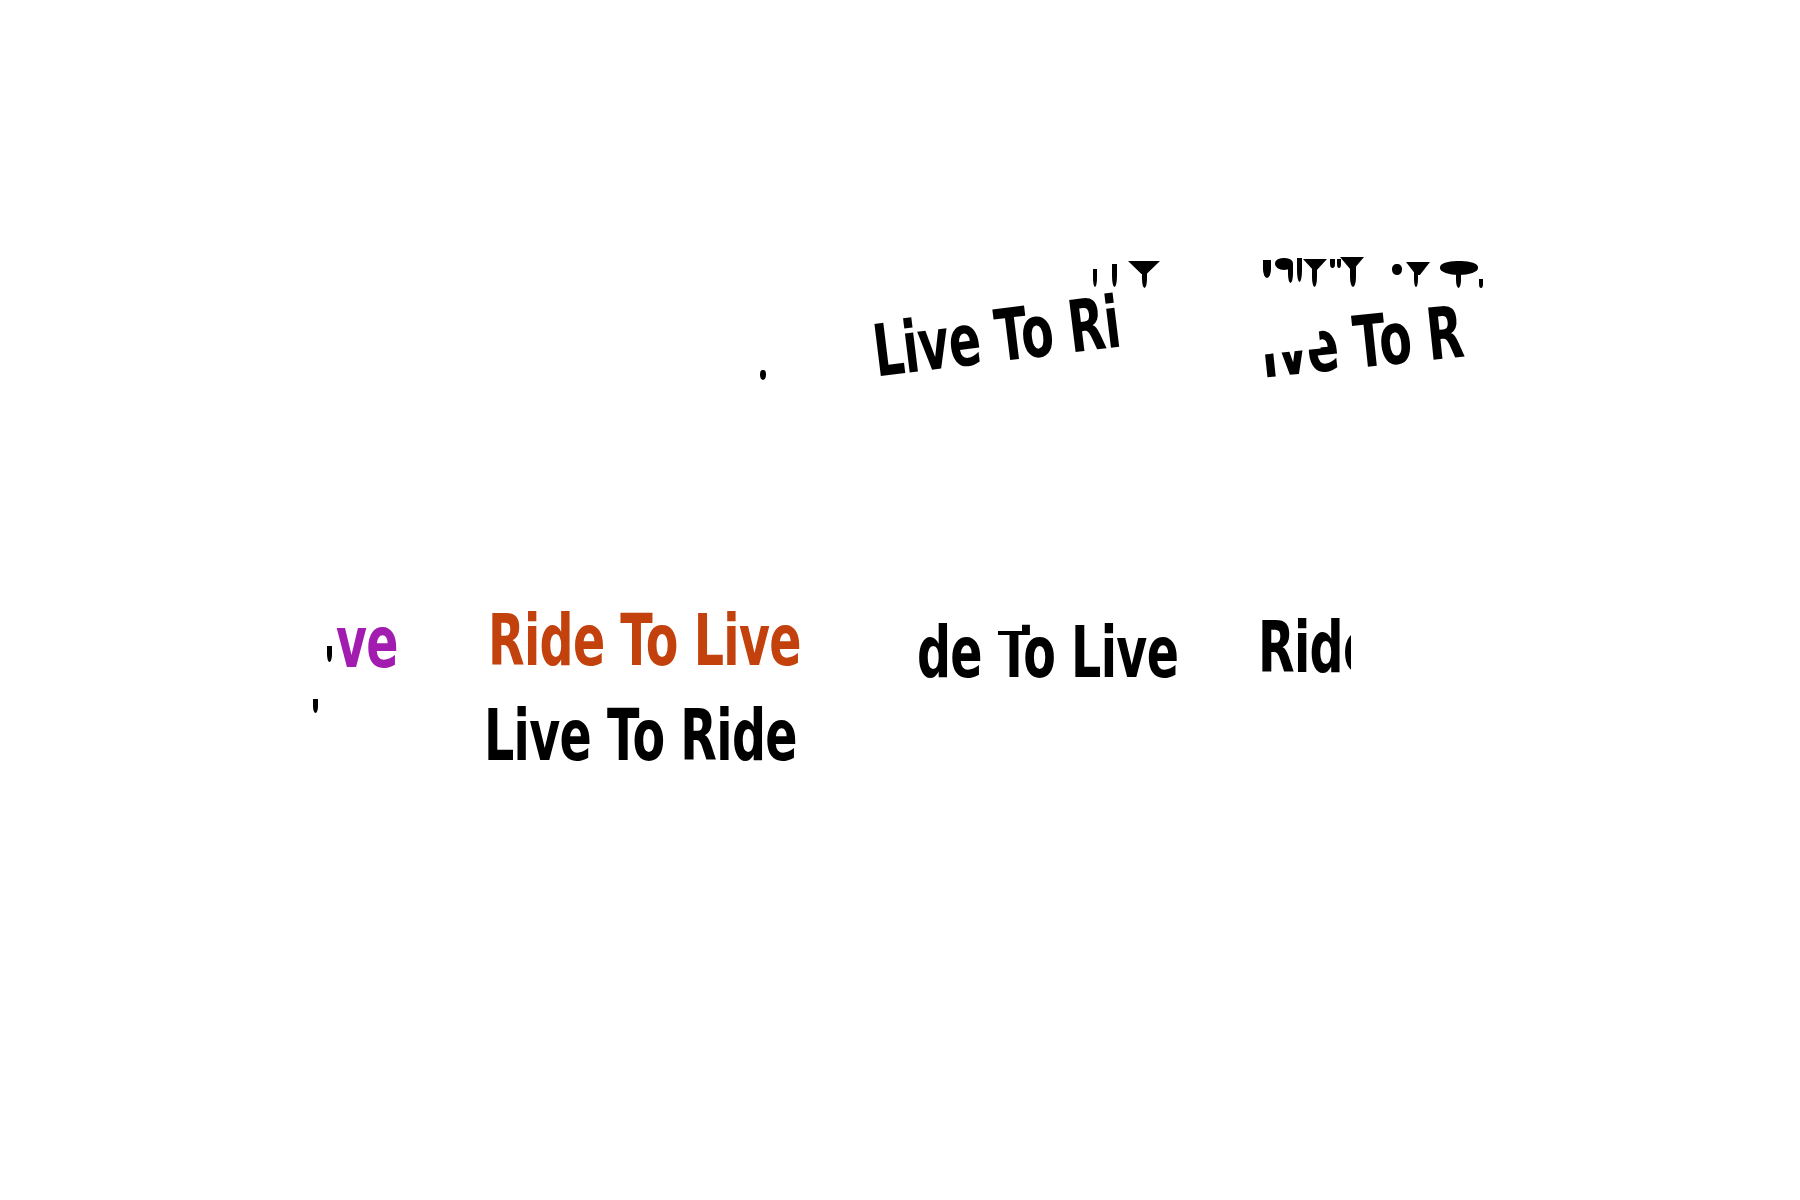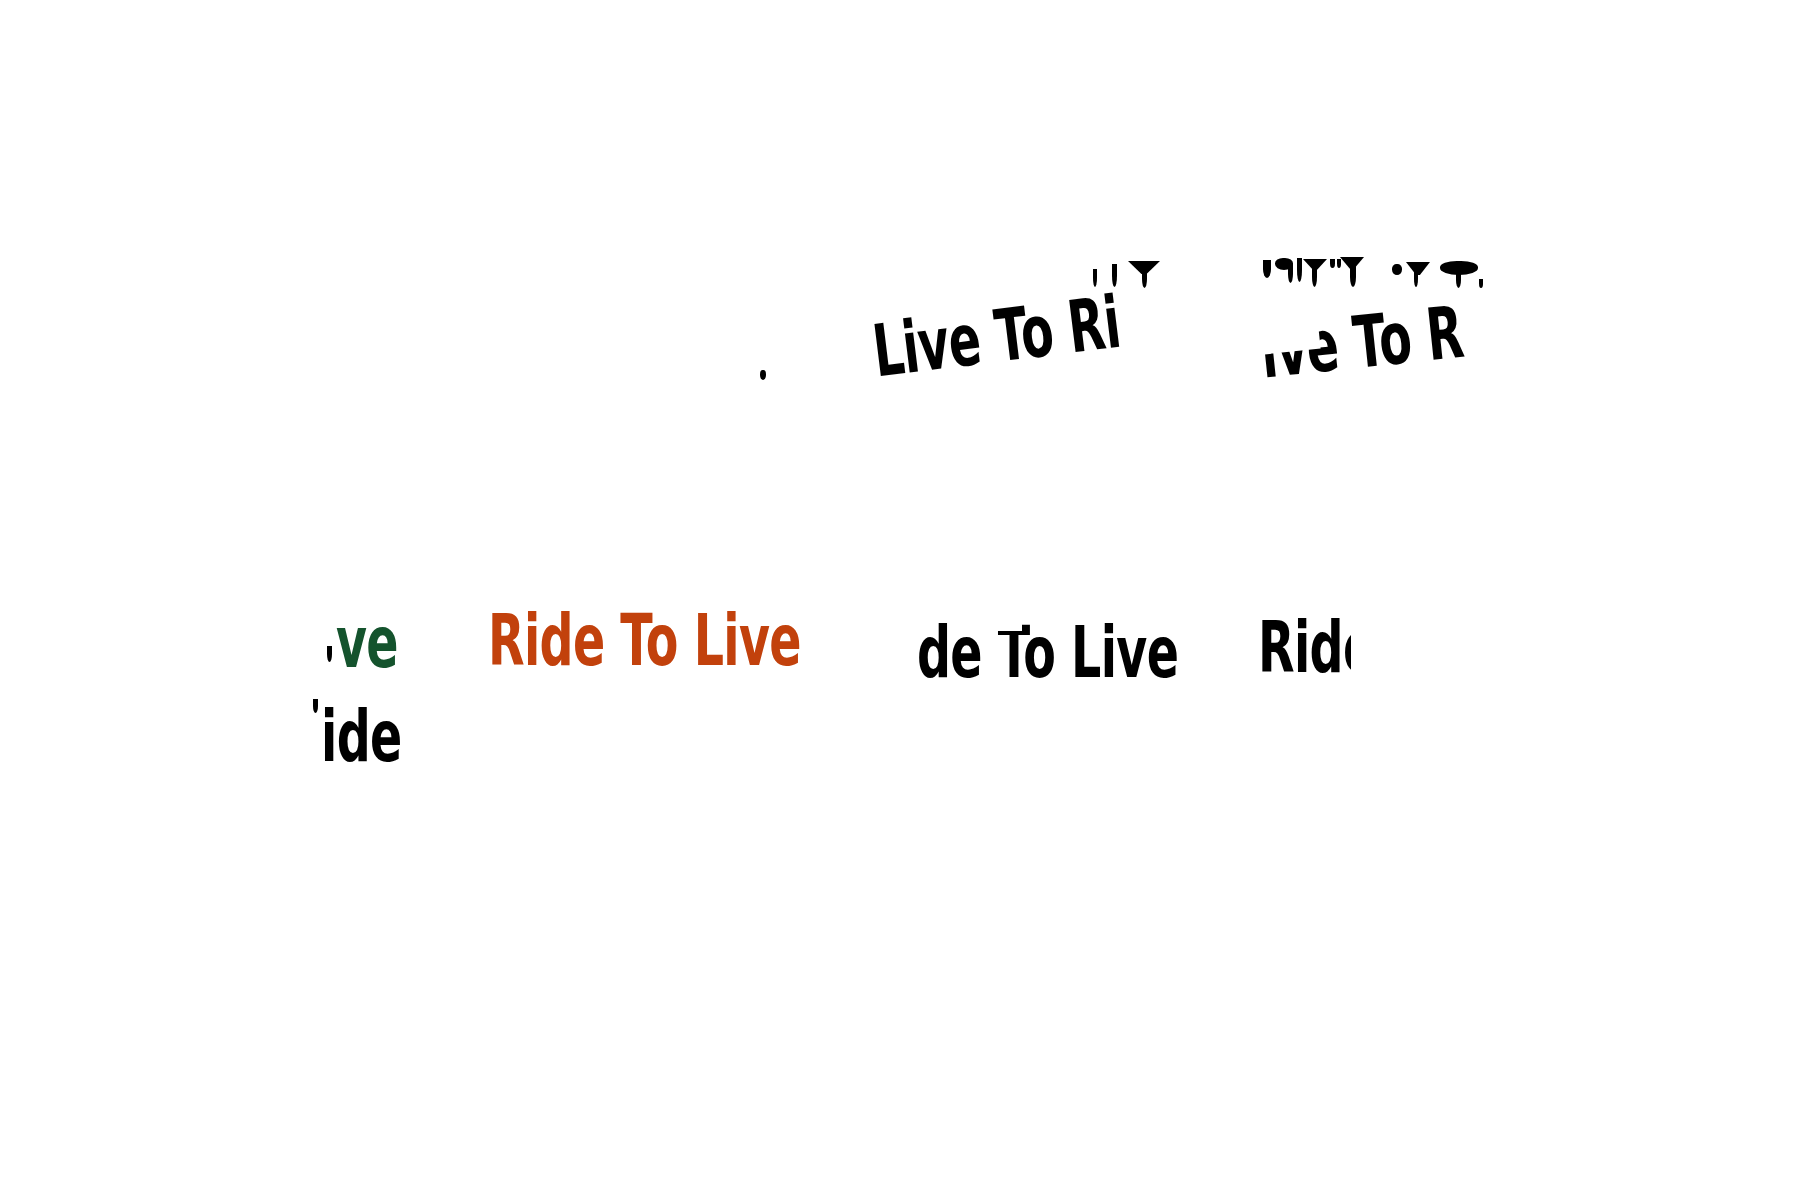--- a/index.html
+++ b/index.html
@@ -40,25 +40,25 @@
   .frag.blob  { border-radius: 46% 46% 52% 52%; }
   .frag.wedge { clip-path: polygon(0 0, 100% 0, 58% 100%, 42% 100%); }
   .frag.stem  { border-radius: 0 0 60% 60%; }
 </style>
 </head>
 <body>
 
 <div id="canvas" style="width: 1800px; height: 1200px; background: rgb(255, 255, 255);">
     <div class="txt" style="left: 869px; top: 316px; color: rgb(0, 0, 0); transform: rotate(-7deg);"><span class="stretch">Live To Ri</span></div>
     <div class="txt" style="left: 1257px; top: 317px; color: rgb(0, 0, 0); transform: rotate(-6deg);"><span class="stretch">ive To R</span><div class="patch" style="left: -6px; top: -8px; width: 66px; height: 46px;"></div></div>
-    <div class="txt" style="left: 336px; top: 606px; color: #14532d;"><span class="stretch">ve</span></div>
+    <div class="txt" style="left: 336px; top: 606px; color: #a21caf;"><span class="stretch">ve</span></div>
     <div class="txt" style="left: 488px; top: 604px; color: #c2410c;"><span class="stretch">Ride To Live</span></div>
     <div class="txt" style="left: 917px; top: 616px; color: rgb(0, 0, 0);"><span class="stretch">de To Live</span><div class="patch" style="left: 71px; top: -2px; width: 34px; height: 17px;"></div></div>
     <div class="txt clipped" style="left: 1258px; top: 611px; color: rgb(0, 0, 0); width: 93px;"><span class="stretch">Ride</span></div>
-    <div class="txt" style="left: 321px; top: 700px; color: rgb(0, 0, 0);"><span class="stretch">ide</span></div>
+    <div class="txt" style="left: 484px; top: 699px; color: rgb(0, 0, 0);"><span class="stretch">Live To Ride</span></div>
     <div class="frag blob" style="left: 760px; top: 370px; width: 6px; height: 10px; background: rgb(0, 0, 0);"></div>
     <div class="frag stem" style="left: 1093px; top: 269px; width: 4px; height: 18px; background: rgb(0, 0, 0);"></div>
     <div class="frag stem" style="left: 1112px; top: 264px; width: 5px; height: 23px; background: rgb(0, 0, 0);"></div>
     <div class="frag wedge" style="left: 1128px; top: 261px; width: 32px; height: 13px; background: rgb(0, 0, 0);"></div>
     <div class="frag stem" style="left: 1142px; top: 269px; width: 5px; height: 19px; background: rgb(0, 0, 0);"></div>
     <div class="frag stem" style="left: 1263px; top: 260px; width: 8px; height: 18px; background: rgb(0, 0, 0);"></div>
     <div class="frag blob" style="left: 1275px; top: 258px; width: 18px; height: 12px; background: rgb(0, 0, 0);"></div>
     <div class="frag stem" style="left: 1288px; top: 264px; width: 5px; height: 19px; background: rgb(0, 0, 0);"></div>
     <div class="frag stem" style="left: 1297px; top: 258px; width: 5px; height: 24px; background: rgb(0, 0, 0);"></div>
     <div class="frag wedge" style="left: 1303px; top: 259px; width: 24px; height: 11px; background: rgb(0, 0, 0);"></div>

